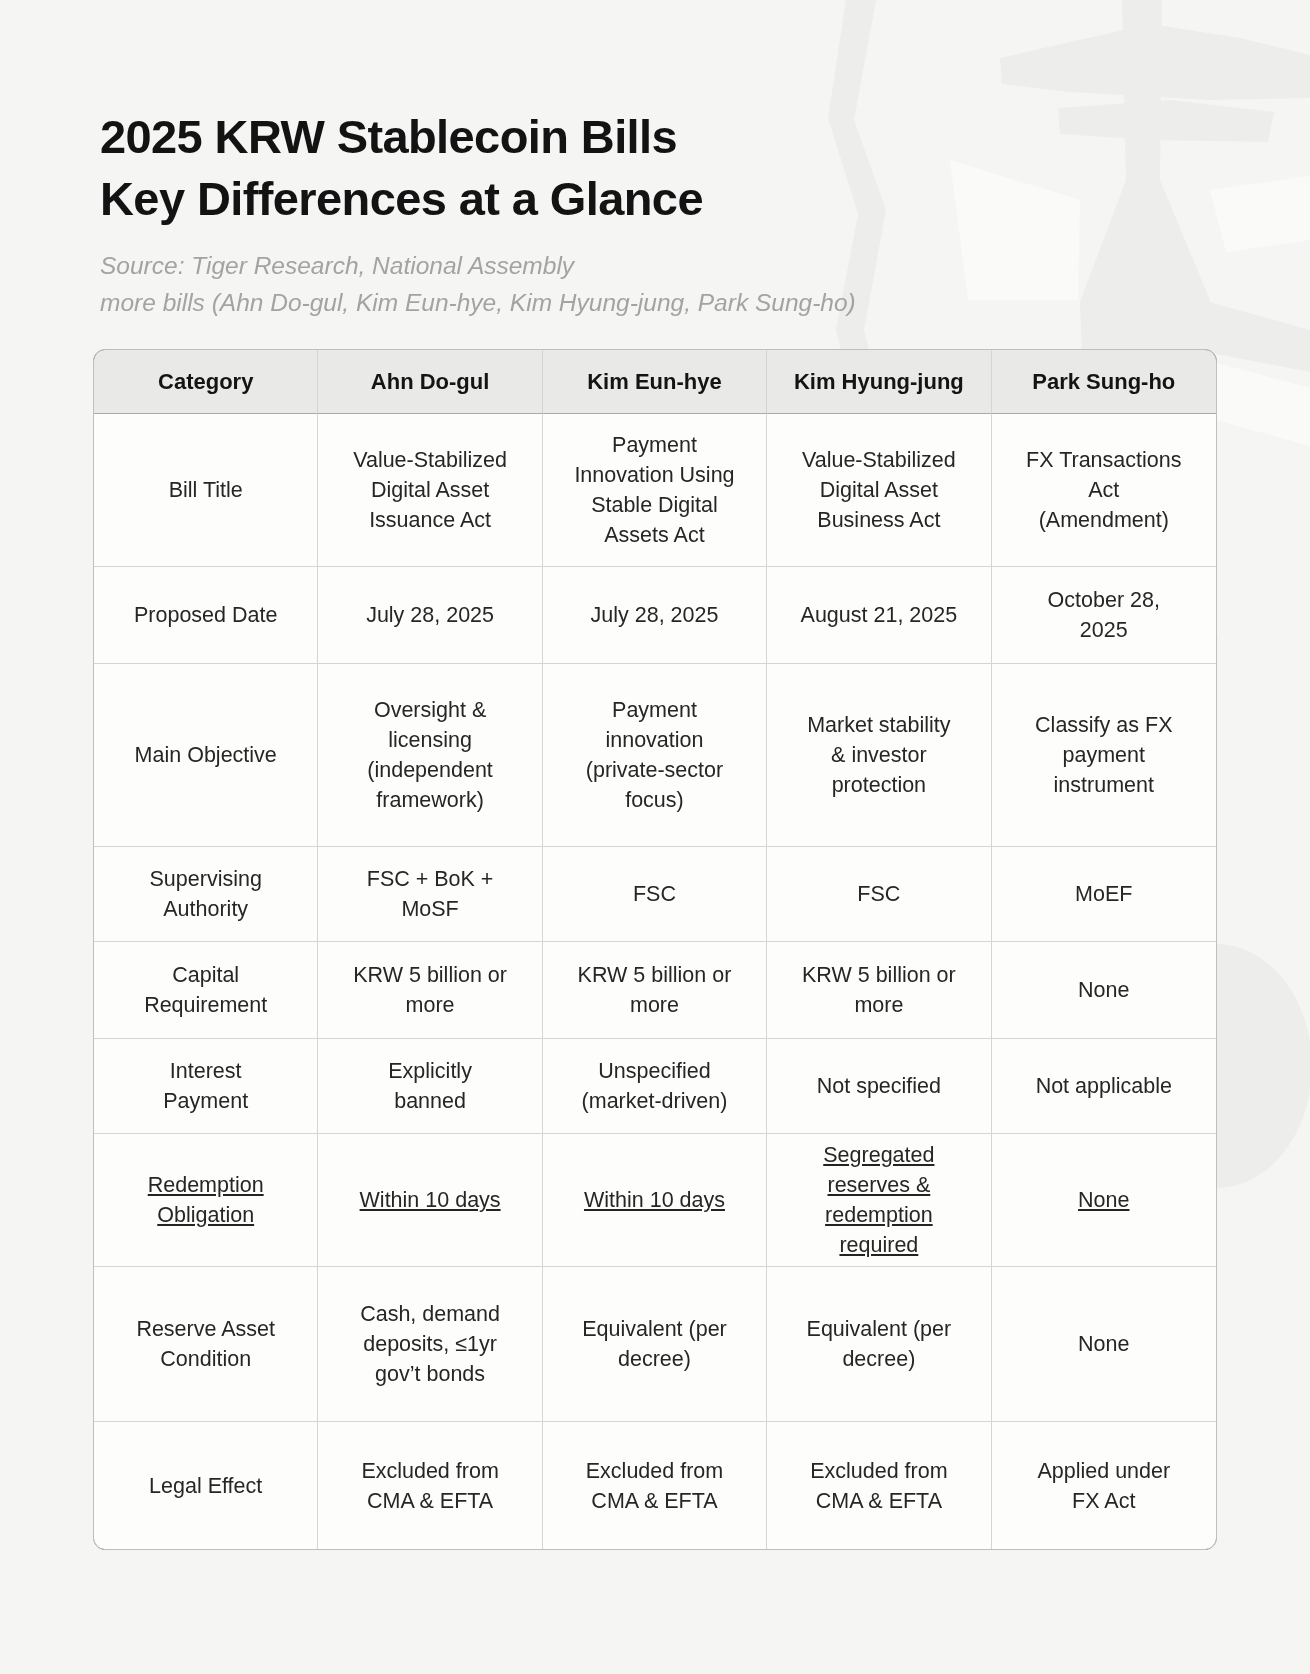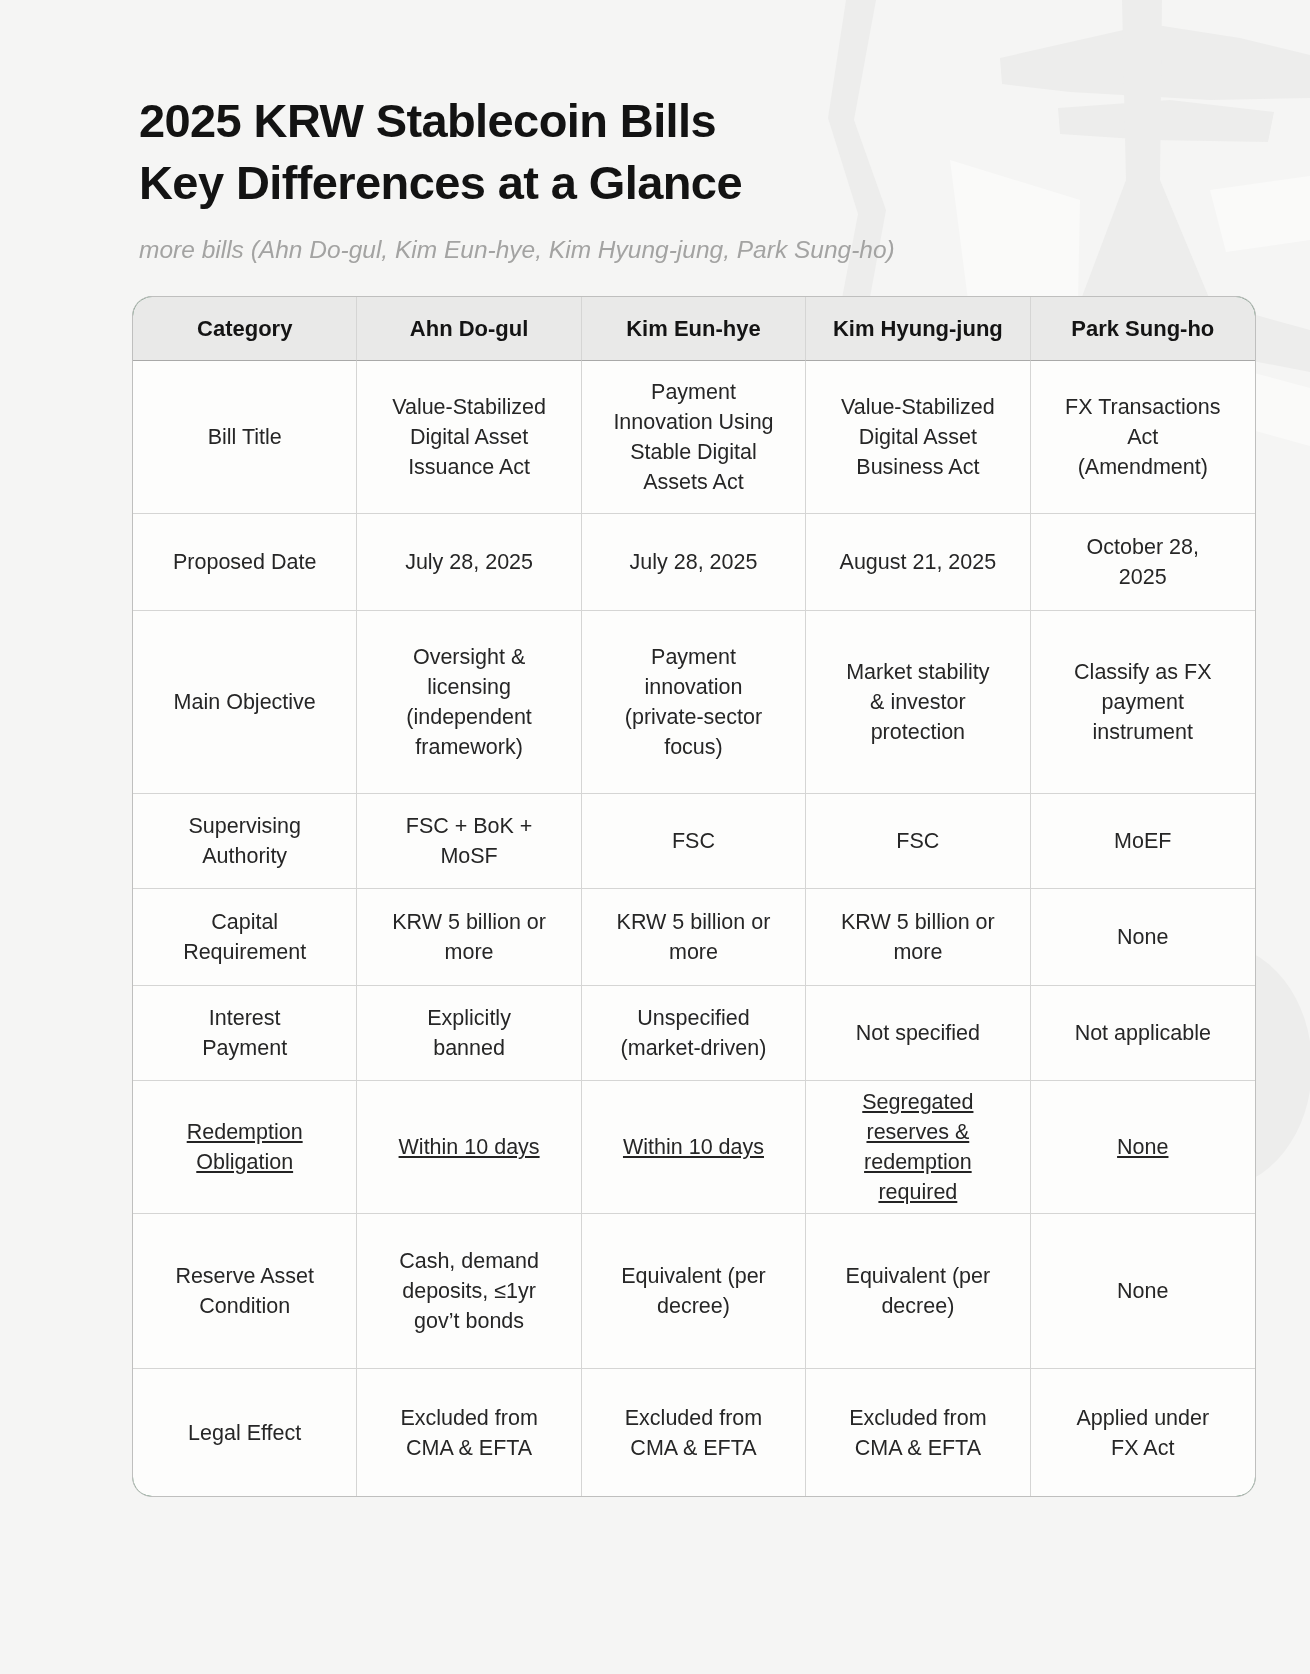--- a/index.html
+++ b/index.html
@@ -17,24 +17,23 @@
     position: absolute;
     top: 0;
     right: 0;
     width: 660px;
     height: 1260px;
     pointer-events: none;
   }
   .content {
     position: absolute;
     left: 93px;
-    top: 0;
+    top: 16px;
     width: 1124px;
     z-index: 2;
-    margin-left: 39px;
   }
   h1.title {
     margin: 90px 0 0 7px;
     font-size: 47px;
     line-height: 62px;
     font-weight: bold;
     letter-spacing: -0.6px;
     color: #131313;
   }
   h1.title span { display: block; }
@@ -42,21 +41,21 @@
     margin: 17px 0 0 7px;
     font-style: italic;
     font-size: 24.5px;
     line-height: 37px;
     color: #a3a3a2;
   }
   .source span { display: block; }
   .table-wrap {
     margin-top: 28px;
     border: 1.5px solid #bfbfbe;
-    border-radius: 20px;
+    border-radius: 12px;
     overflow: hidden;
     background: #14532d;
   }
   table {
     width: 100%;
     border-collapse: separate;
     border-spacing: 0;
     table-layout: fixed;
   }
   col { width: 20%; }
@@ -129,20 +128,21 @@
   </g>
 </svg>
 
 <div class="content">
   <h1 class="title">
     <span>2025 KRW Stablecoin Bills</span>
     <span>Key Differences at a Glance</span>
   </h1>
 
   <div class="source">
+    <span>Source: Tiger Research, National Assembly</span>
     <span>more bills (Ahn Do-gul, Kim Eun-hye, Kim Hyung-jung, Park Sung-ho)</span>
   </div>
 
   <div class="table-wrap">
     <table>
       <colgroup>
           <col>
           <col>
           <col>
           <col>

